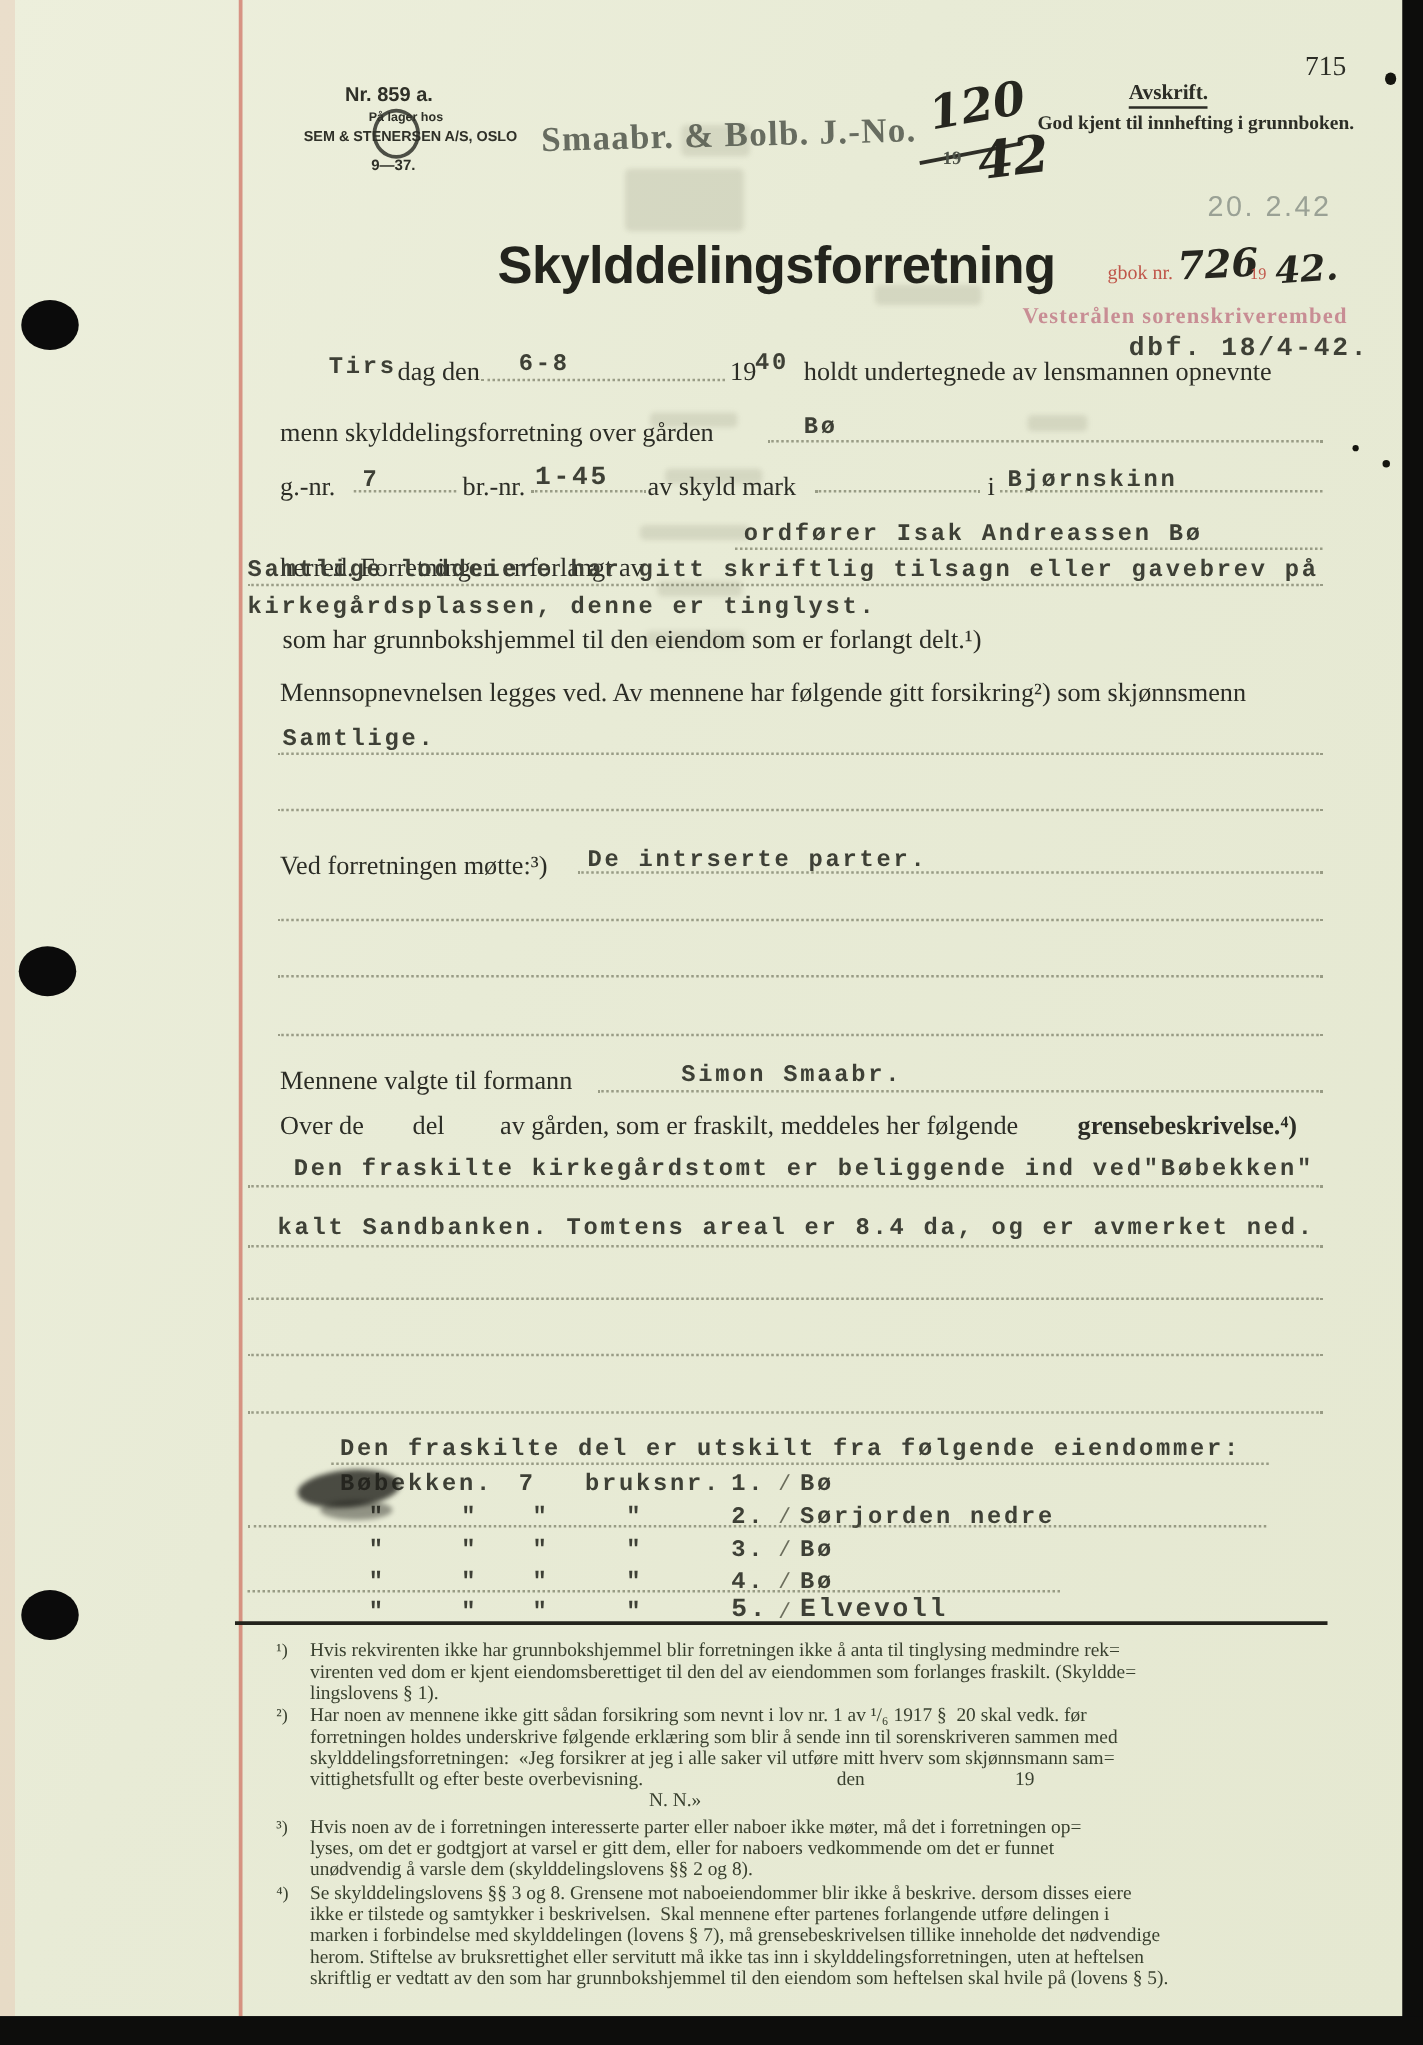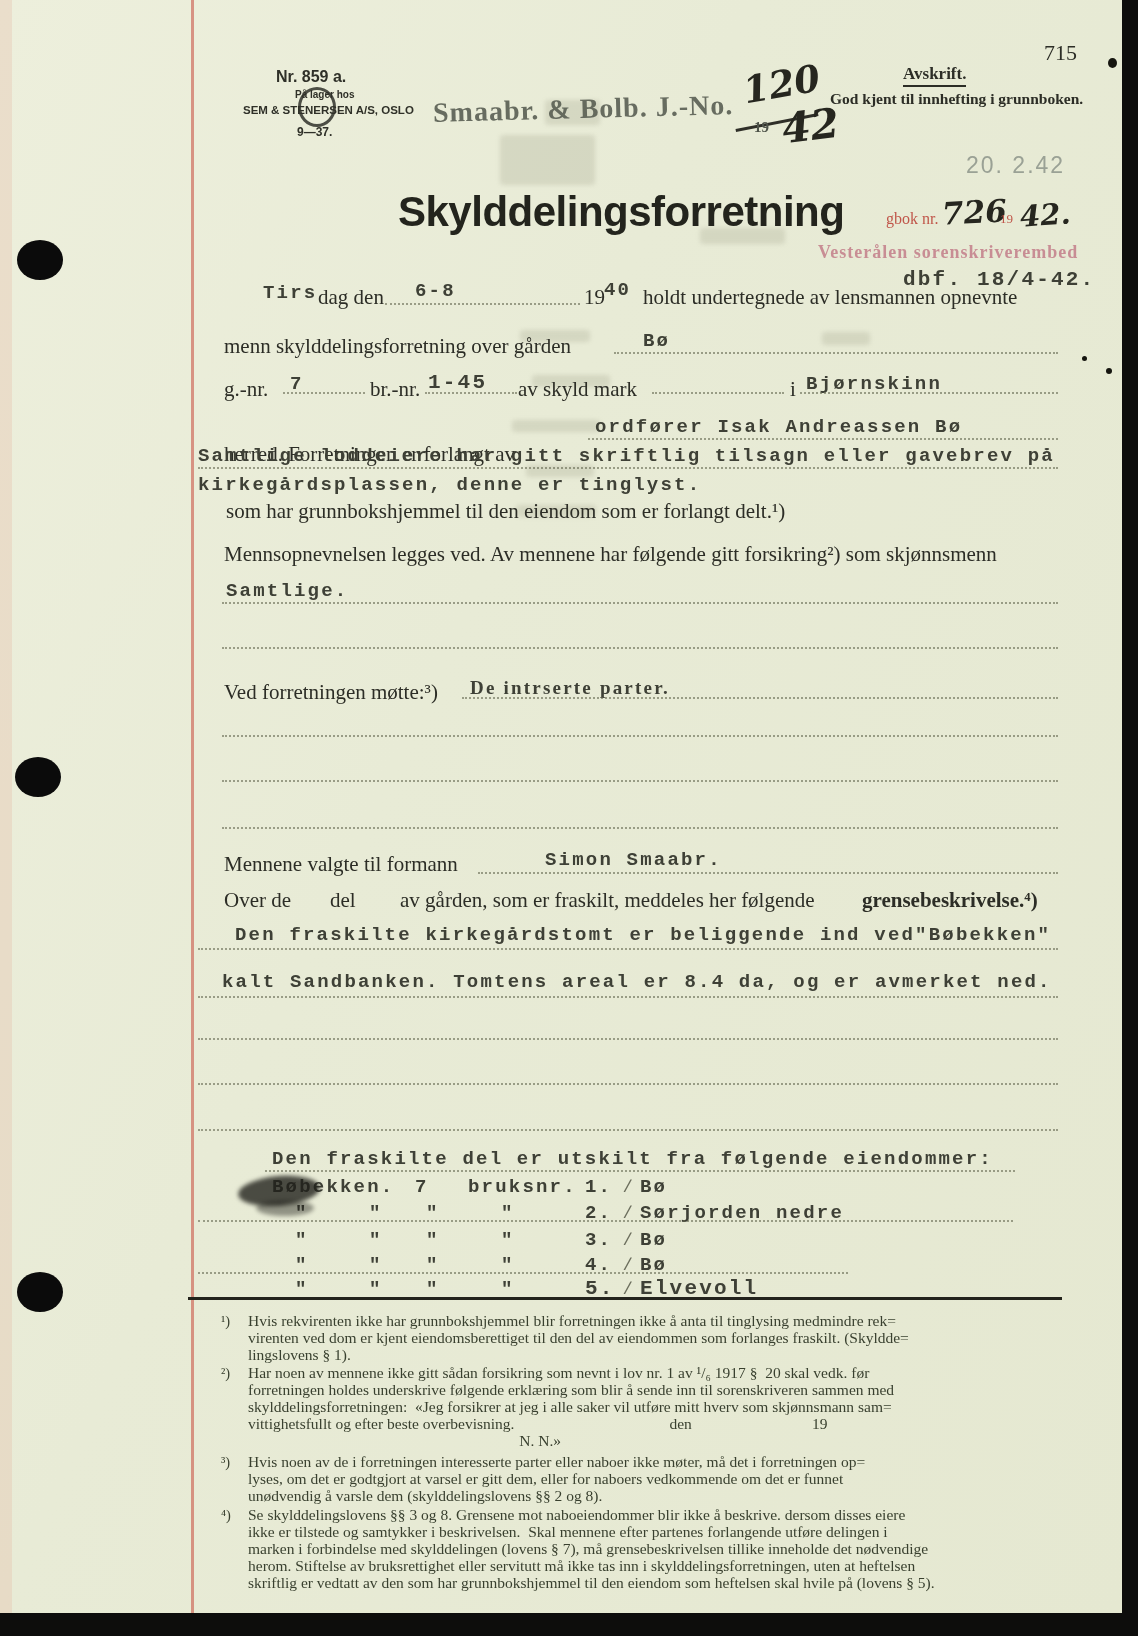--- a/index.html
+++ b/index.html
@@ -114,21 +114,21 @@
   <div class="dotl" style="left:198px;top:467px;width:860px;"></div>
   <span class="abs typed" style="left:198px;top:474px;">kirkegårdsplassen, denne er tinglyst.</span>
 
   <span class="abs print" style="left:226px;top:499px;">som har grunnbokshjemmel til den eiendom som er forlangt delt.¹)</span>
   <span class="abs print" style="left:224px;top:542px;">Mennsopnevnelsen legges ved.  Av mennene har følgende gitt forsikring²) som skjønnsmenn</span>
   <span class="abs typed" style="left:226px;top:580px;">Samtlige.</span>
   <div class="dotl" style="left:222px;top:602px;width:836px;"></div>
   <div class="dotl" style="left:222px;top:647px;width:836px;"></div>
 
   <span class="abs print" style="left:224px;top:680px;">Ved forretningen møtte:³)</span>
-  <span class="abs typed" style="left:470px;top:677px;font-family:Liberation Serif, serif;">De intrserte parter.</span>
+  <span class="abs typed" style="left:470px;top:677px;">De intrserte parter.</span>
   <div class="dotl" style="left:462px;top:697px;width:596px;"></div>
   <div class="dotl" style="left:222px;top:735px;width:836px;"></div>
   <div class="dotl" style="left:222px;top:780px;width:836px;"></div>
   <div class="dotl" style="left:222px;top:827px;width:836px;"></div>
 
   <span class="abs print" style="left:224px;top:852px;">Mennene valgte til formann</span>
   <span class="abs typed" style="left:545px;top:849px;">Simon Smaabr.</span>
   <div class="dotl" style="left:478px;top:872px;width:580px;"></div>
 
   <span class="abs print" style="left:224px;top:888px;">Over de</span>

